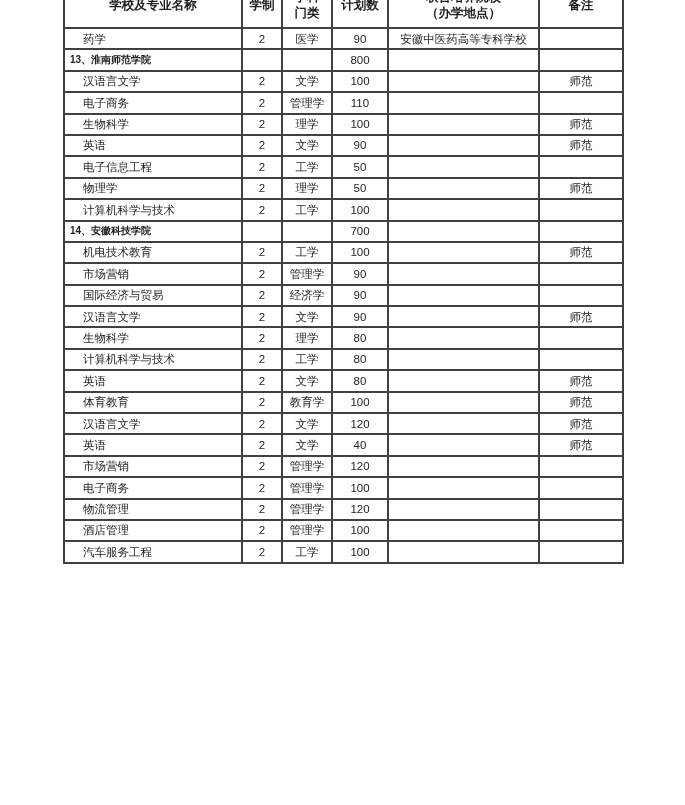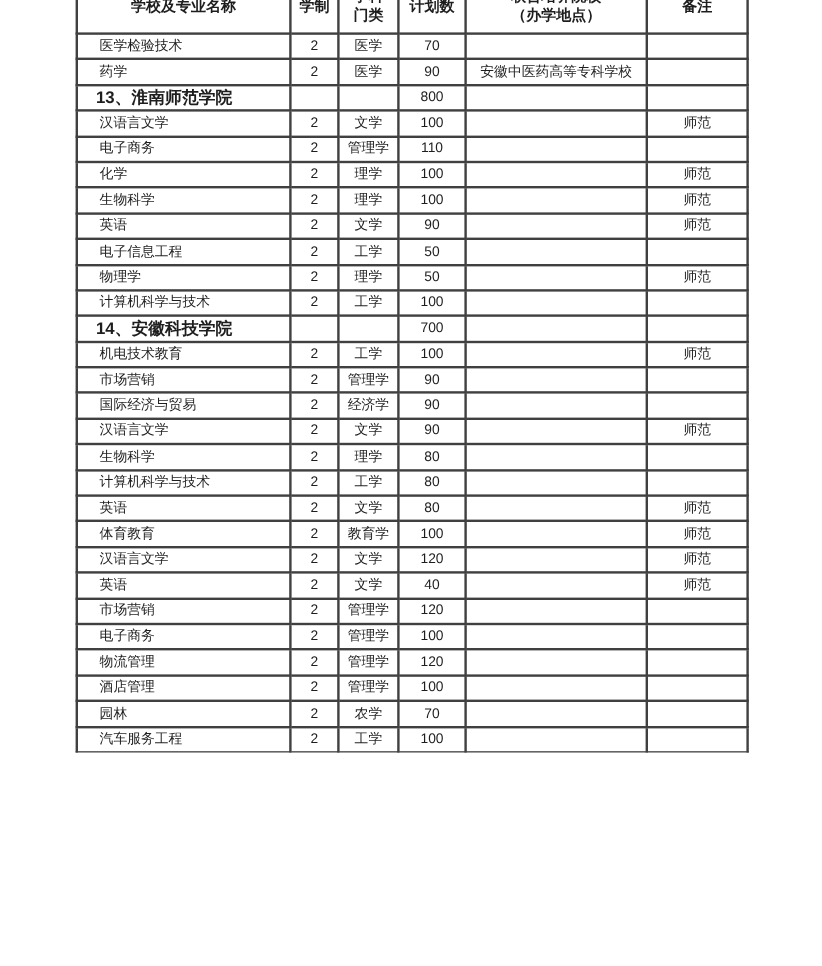--- a/index.html
+++ b/index.html
@@ -37,23 +37,23 @@
   }
   .plan-table tbody td {
     height: 19.4px;
     white-space: nowrap;
   }
   .plan-table tbody td.col-name {
     text-align: left;
     padding-left: 18px;
   }
   .plan-table tbody tr.school td.col-name {
-    padding-left: 15px;
+    padding-left: 5px;
     font-weight: bold;
-    font-size: 14px;
+    font-size: 10px;
   }
   .footer {
     position: absolute;
     left: 99px;
     top: 758px;
     font-size: 15px;
     color: #2a2a2a;
     word-spacing: 9px;
     white-space: nowrap;
   }
@@ -79,28 +79,20 @@
           <th>学科
 门类</th>
           <th>计划数</th>
           <th>联合培养院校
 （办学地点）</th>
           <th>备注</th>
         </tr>
     </thead>
     <tbody>
         <tr class="major">
-          <td class="col-name">医学检验技术</td>
-          <td class="col-years">2</td>
-          <td class="col-category">医学</td>
-          <td class="col-plan">70</td>
-          <td class="col-partner"></td>
-          <td class="col-note"></td>
-        </tr>
-        <tr class="major">
           <td class="col-name">药学</td>
           <td class="col-years">2</td>
           <td class="col-category">医学</td>
           <td class="col-plan">90</td>
           <td class="col-partner">安徽中医药高等专科学校</td>
           <td class="col-note"></td>
         </tr>
         <tr class="school">
           <td class="col-name">13、淮南师范学院</td>
           <td class="col-years"></td>
@@ -119,28 +111,20 @@
         </tr>
         <tr class="major">
           <td class="col-name">电子商务</td>
           <td class="col-years">2</td>
           <td class="col-category">管理学</td>
           <td class="col-plan">110</td>
           <td class="col-partner"></td>
           <td class="col-note"></td>
         </tr>
         <tr class="major">
-          <td class="col-name">化学</td>
-          <td class="col-years">2</td>
-          <td class="col-category">理学</td>
-          <td class="col-plan">100</td>
-          <td class="col-partner"></td>
-          <td class="col-note">师范</td>
-        </tr>
-        <tr class="major">
           <td class="col-name">生物科学</td>
           <td class="col-years">2</td>
           <td class="col-category">理学</td>
           <td class="col-plan">100</td>
           <td class="col-partner"></td>
           <td class="col-note">师范</td>
         </tr>
         <tr class="major">
           <td class="col-name">英语</td>
           <td class="col-years">2</td>
@@ -287,28 +271,20 @@
         </tr>
         <tr class="major">
           <td class="col-name">酒店管理</td>
           <td class="col-years">2</td>
           <td class="col-category">管理学</td>
           <td class="col-plan">100</td>
           <td class="col-partner"></td>
           <td class="col-note"></td>
         </tr>
         <tr class="major">
-          <td class="col-name">园林</td>
-          <td class="col-years">2</td>
-          <td class="col-category">农学</td>
-          <td class="col-plan">70</td>
-          <td class="col-partner"></td>
-          <td class="col-note"></td>
-        </tr>
-        <tr class="major">
           <td class="col-name">汽车服务工程</td>
           <td class="col-years">2</td>
           <td class="col-category">工学</td>
           <td class="col-plan">100</td>
           <td class="col-partner"></td>
           <td class="col-note"></td>
         </tr>
       </tbody>
   </table>
 

